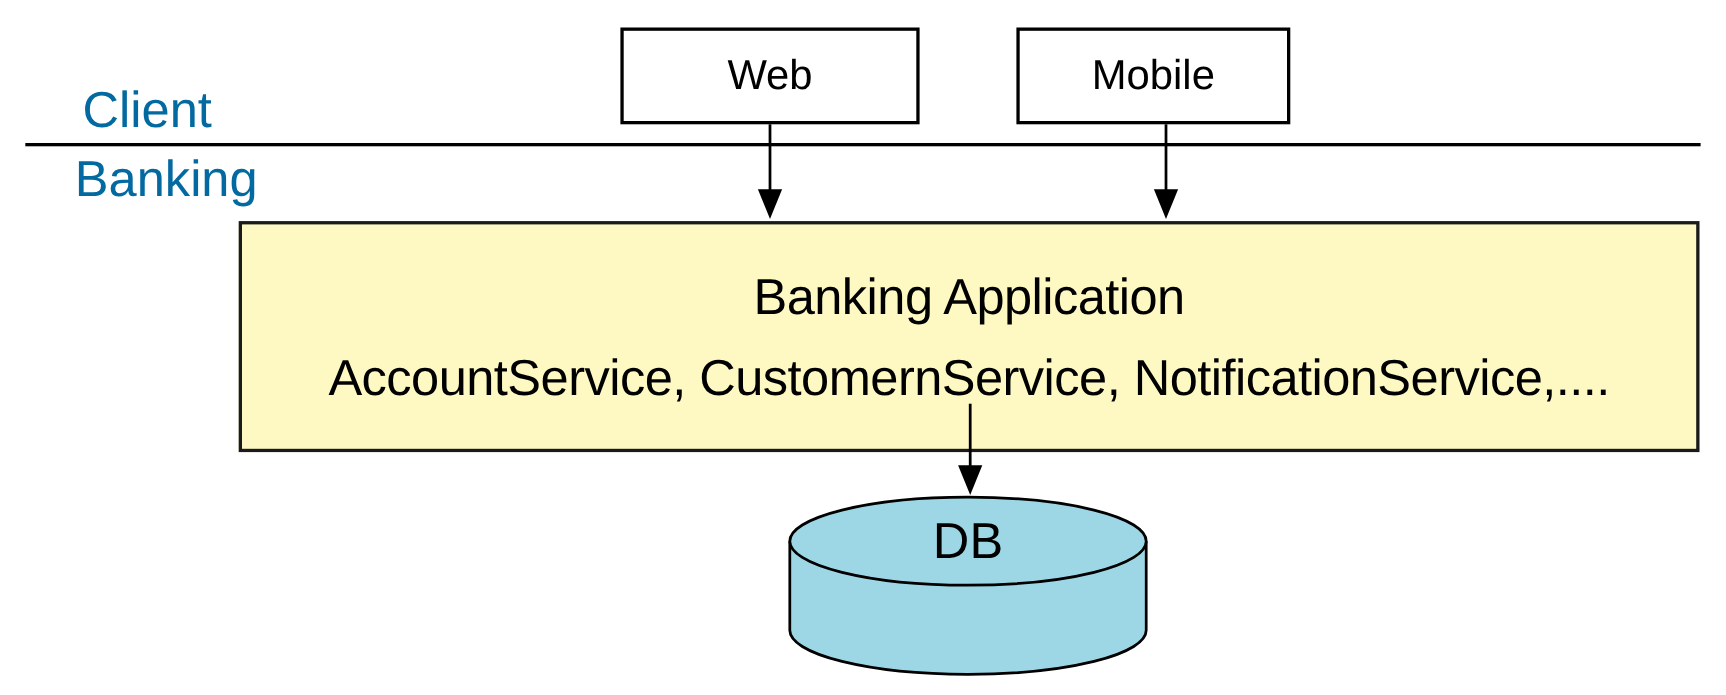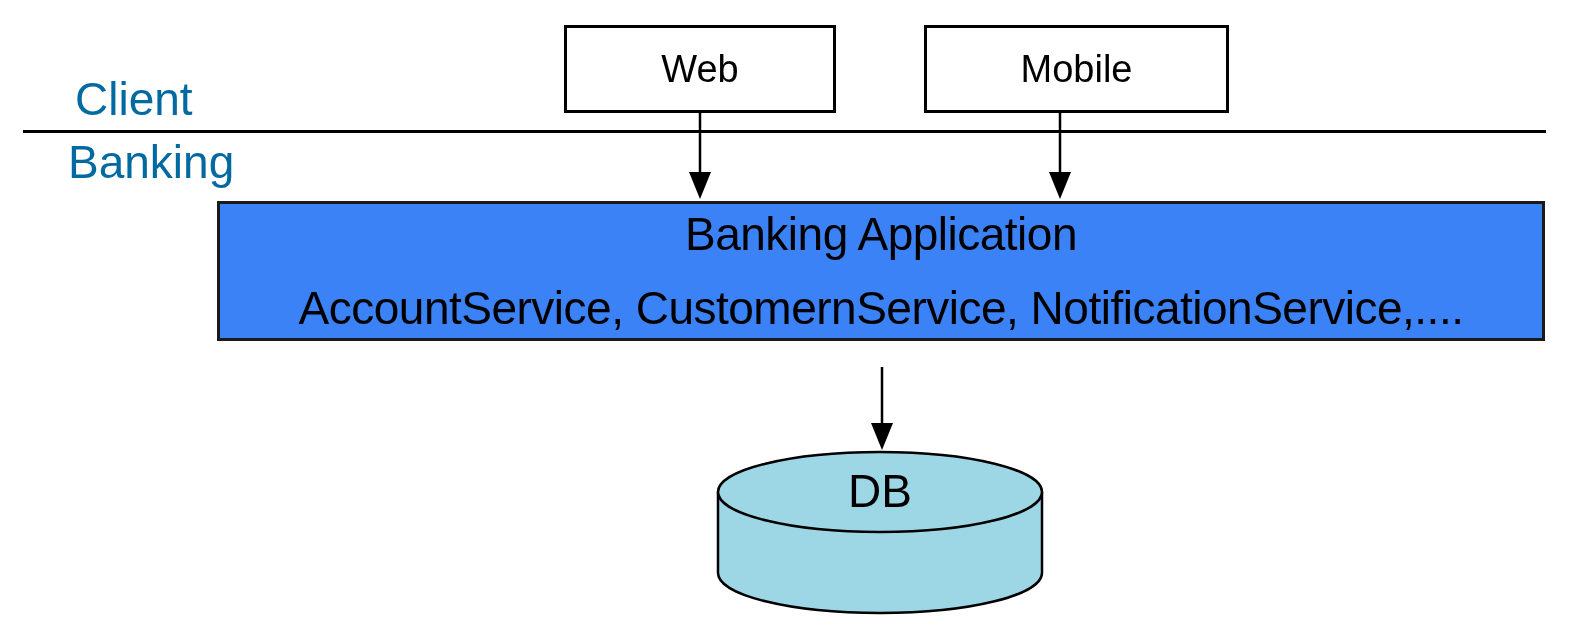--- a/index.html
+++ b/index.html
@@ -39,30 +39,30 @@
     height: 88px;
     border: 3px solid #000;
     box-sizing: border-box;
     background: #ffffff;
     display: flex;
     align-items: center;
     justify-content: center;
     font-size: 38px;
   }
   .client-box.web    { left: 564px; width: 272px; }
-  .client-box.mobile { left: 924px; width: 305px; }
+  .client-box.mobile { left: 924px; width: 249px; }
   .app-box {
     position: absolute;
     left: 217px;
     top: 201px;
     width: 1328px;
-    height: 140px;
+    height: 210px;
     border: 3px solid #1a1a1a;
     box-sizing: border-box;
-    background: #3b82f6;
+    background: #fef9c3;
     display: flex;
     flex-direction: column;
     align-items: center;
     justify-content: center;
     text-align: center;
     gap: 12px;
   }
   .app-title, .app-services {
     font-size: 46px;
     line-height: 62px;

